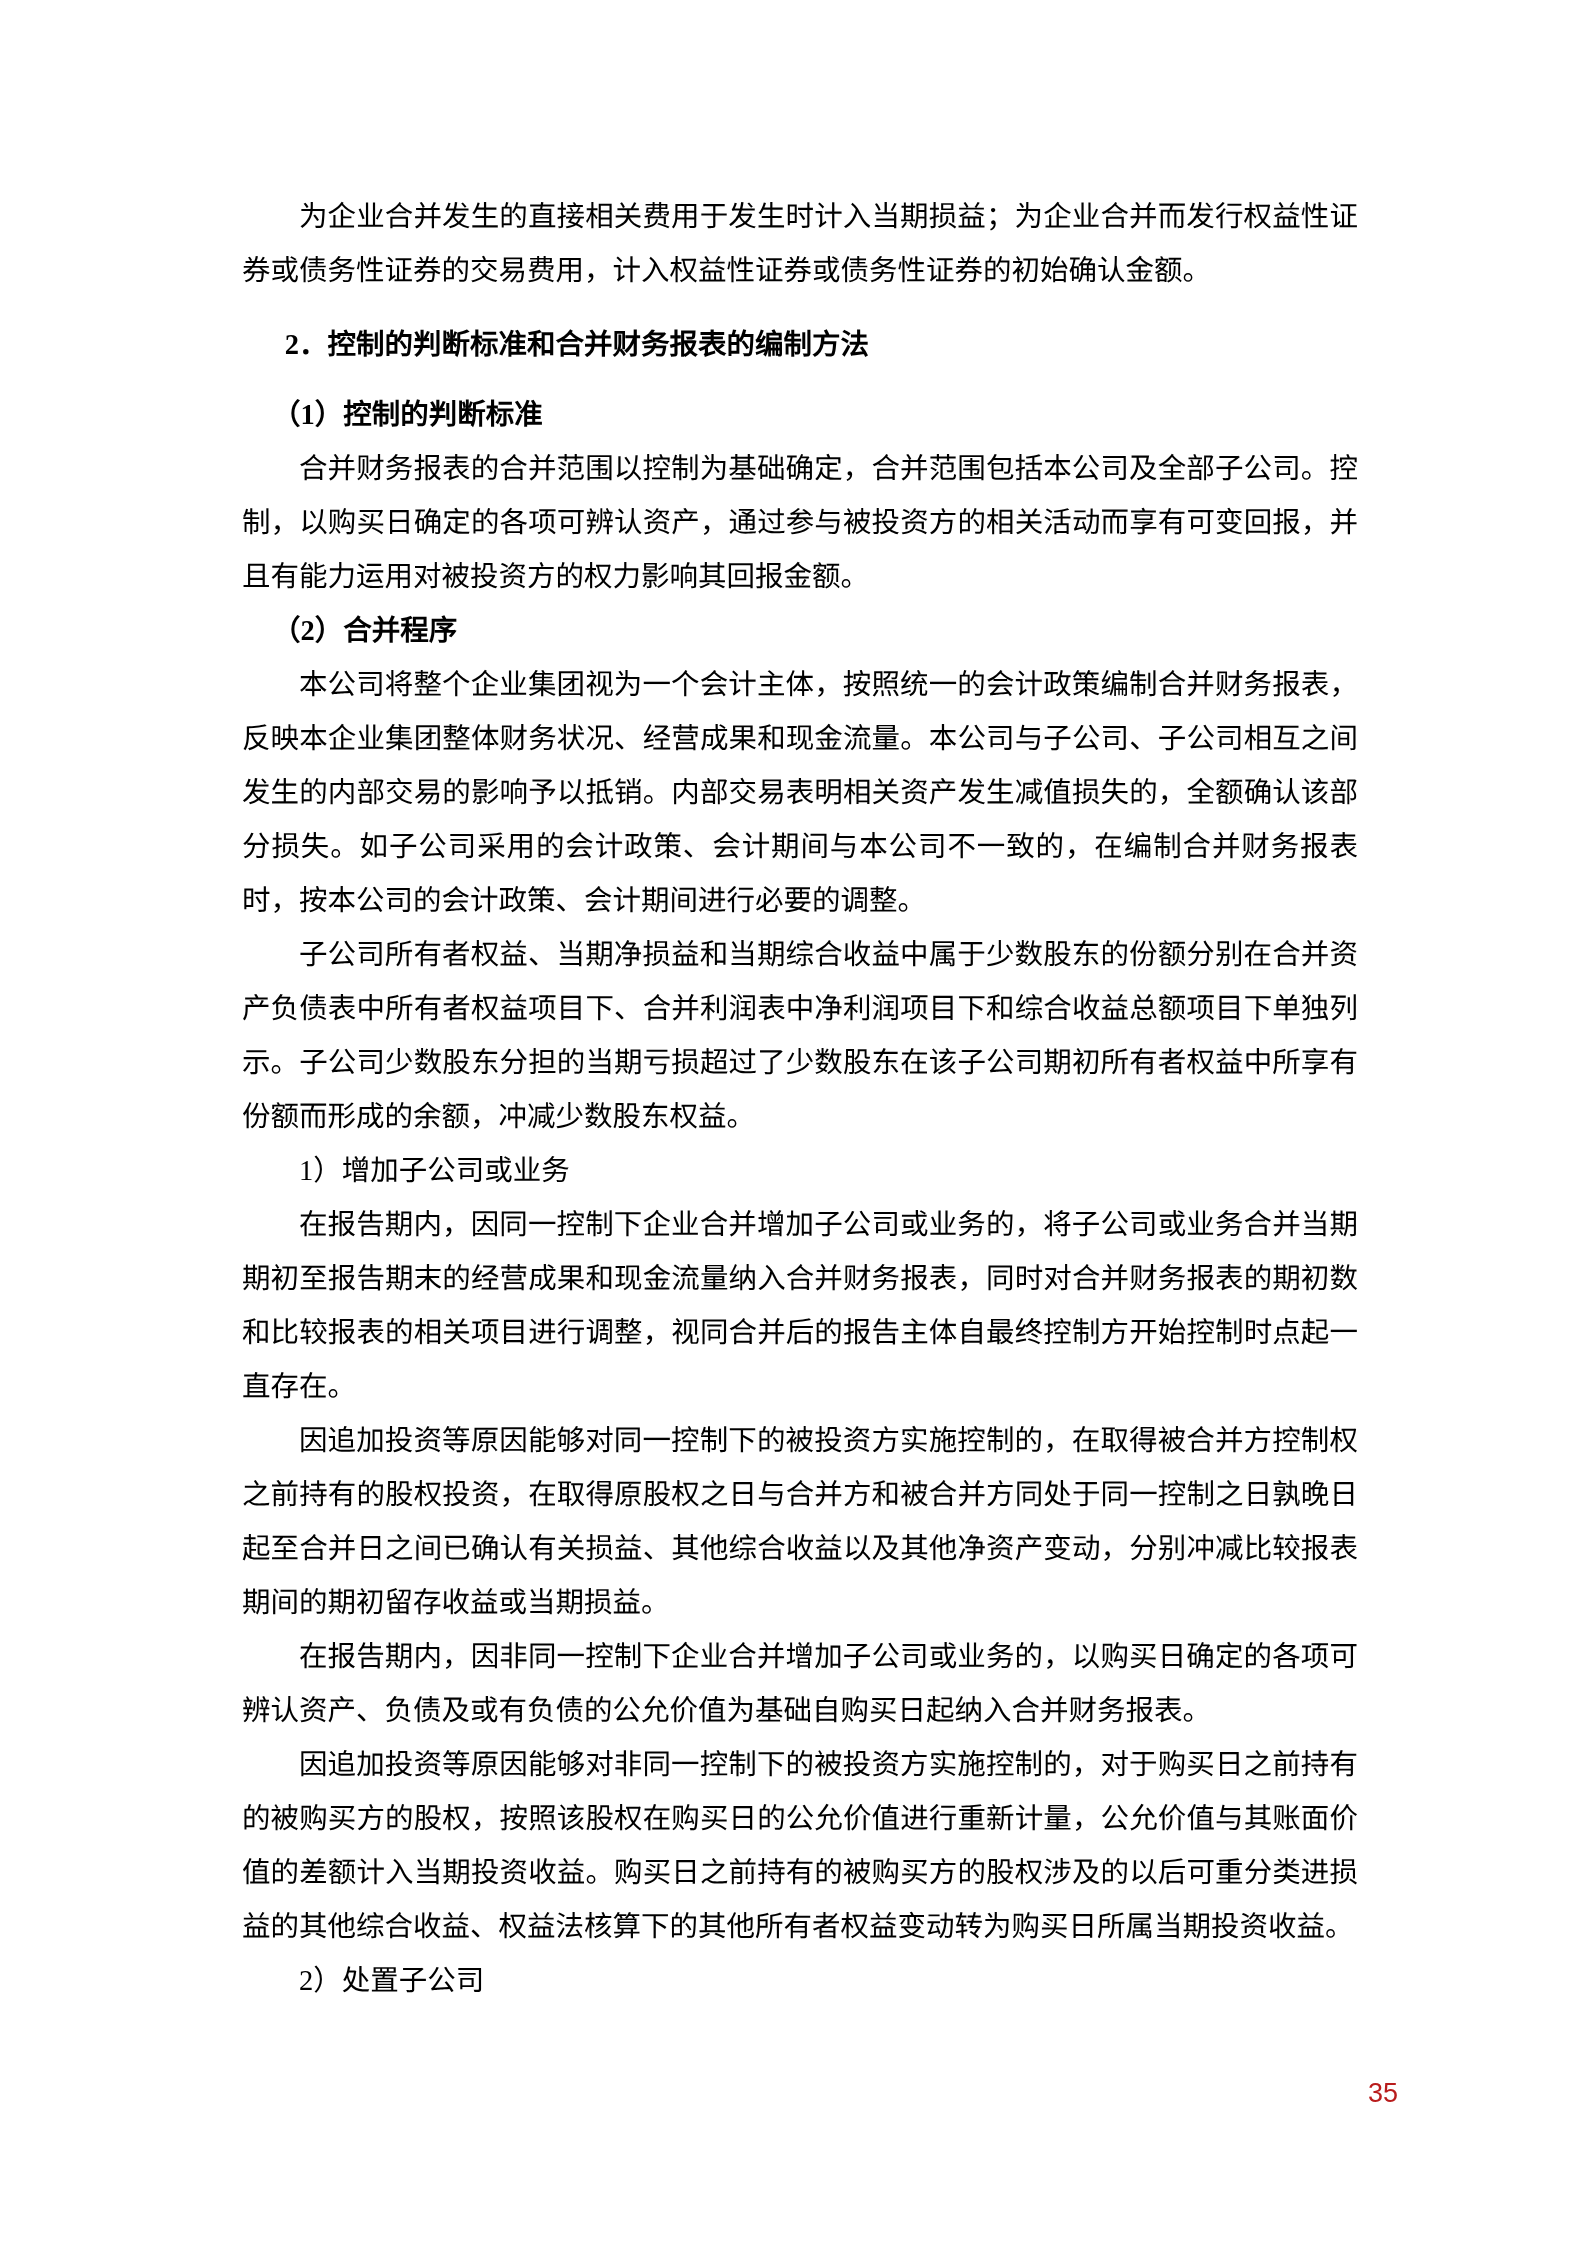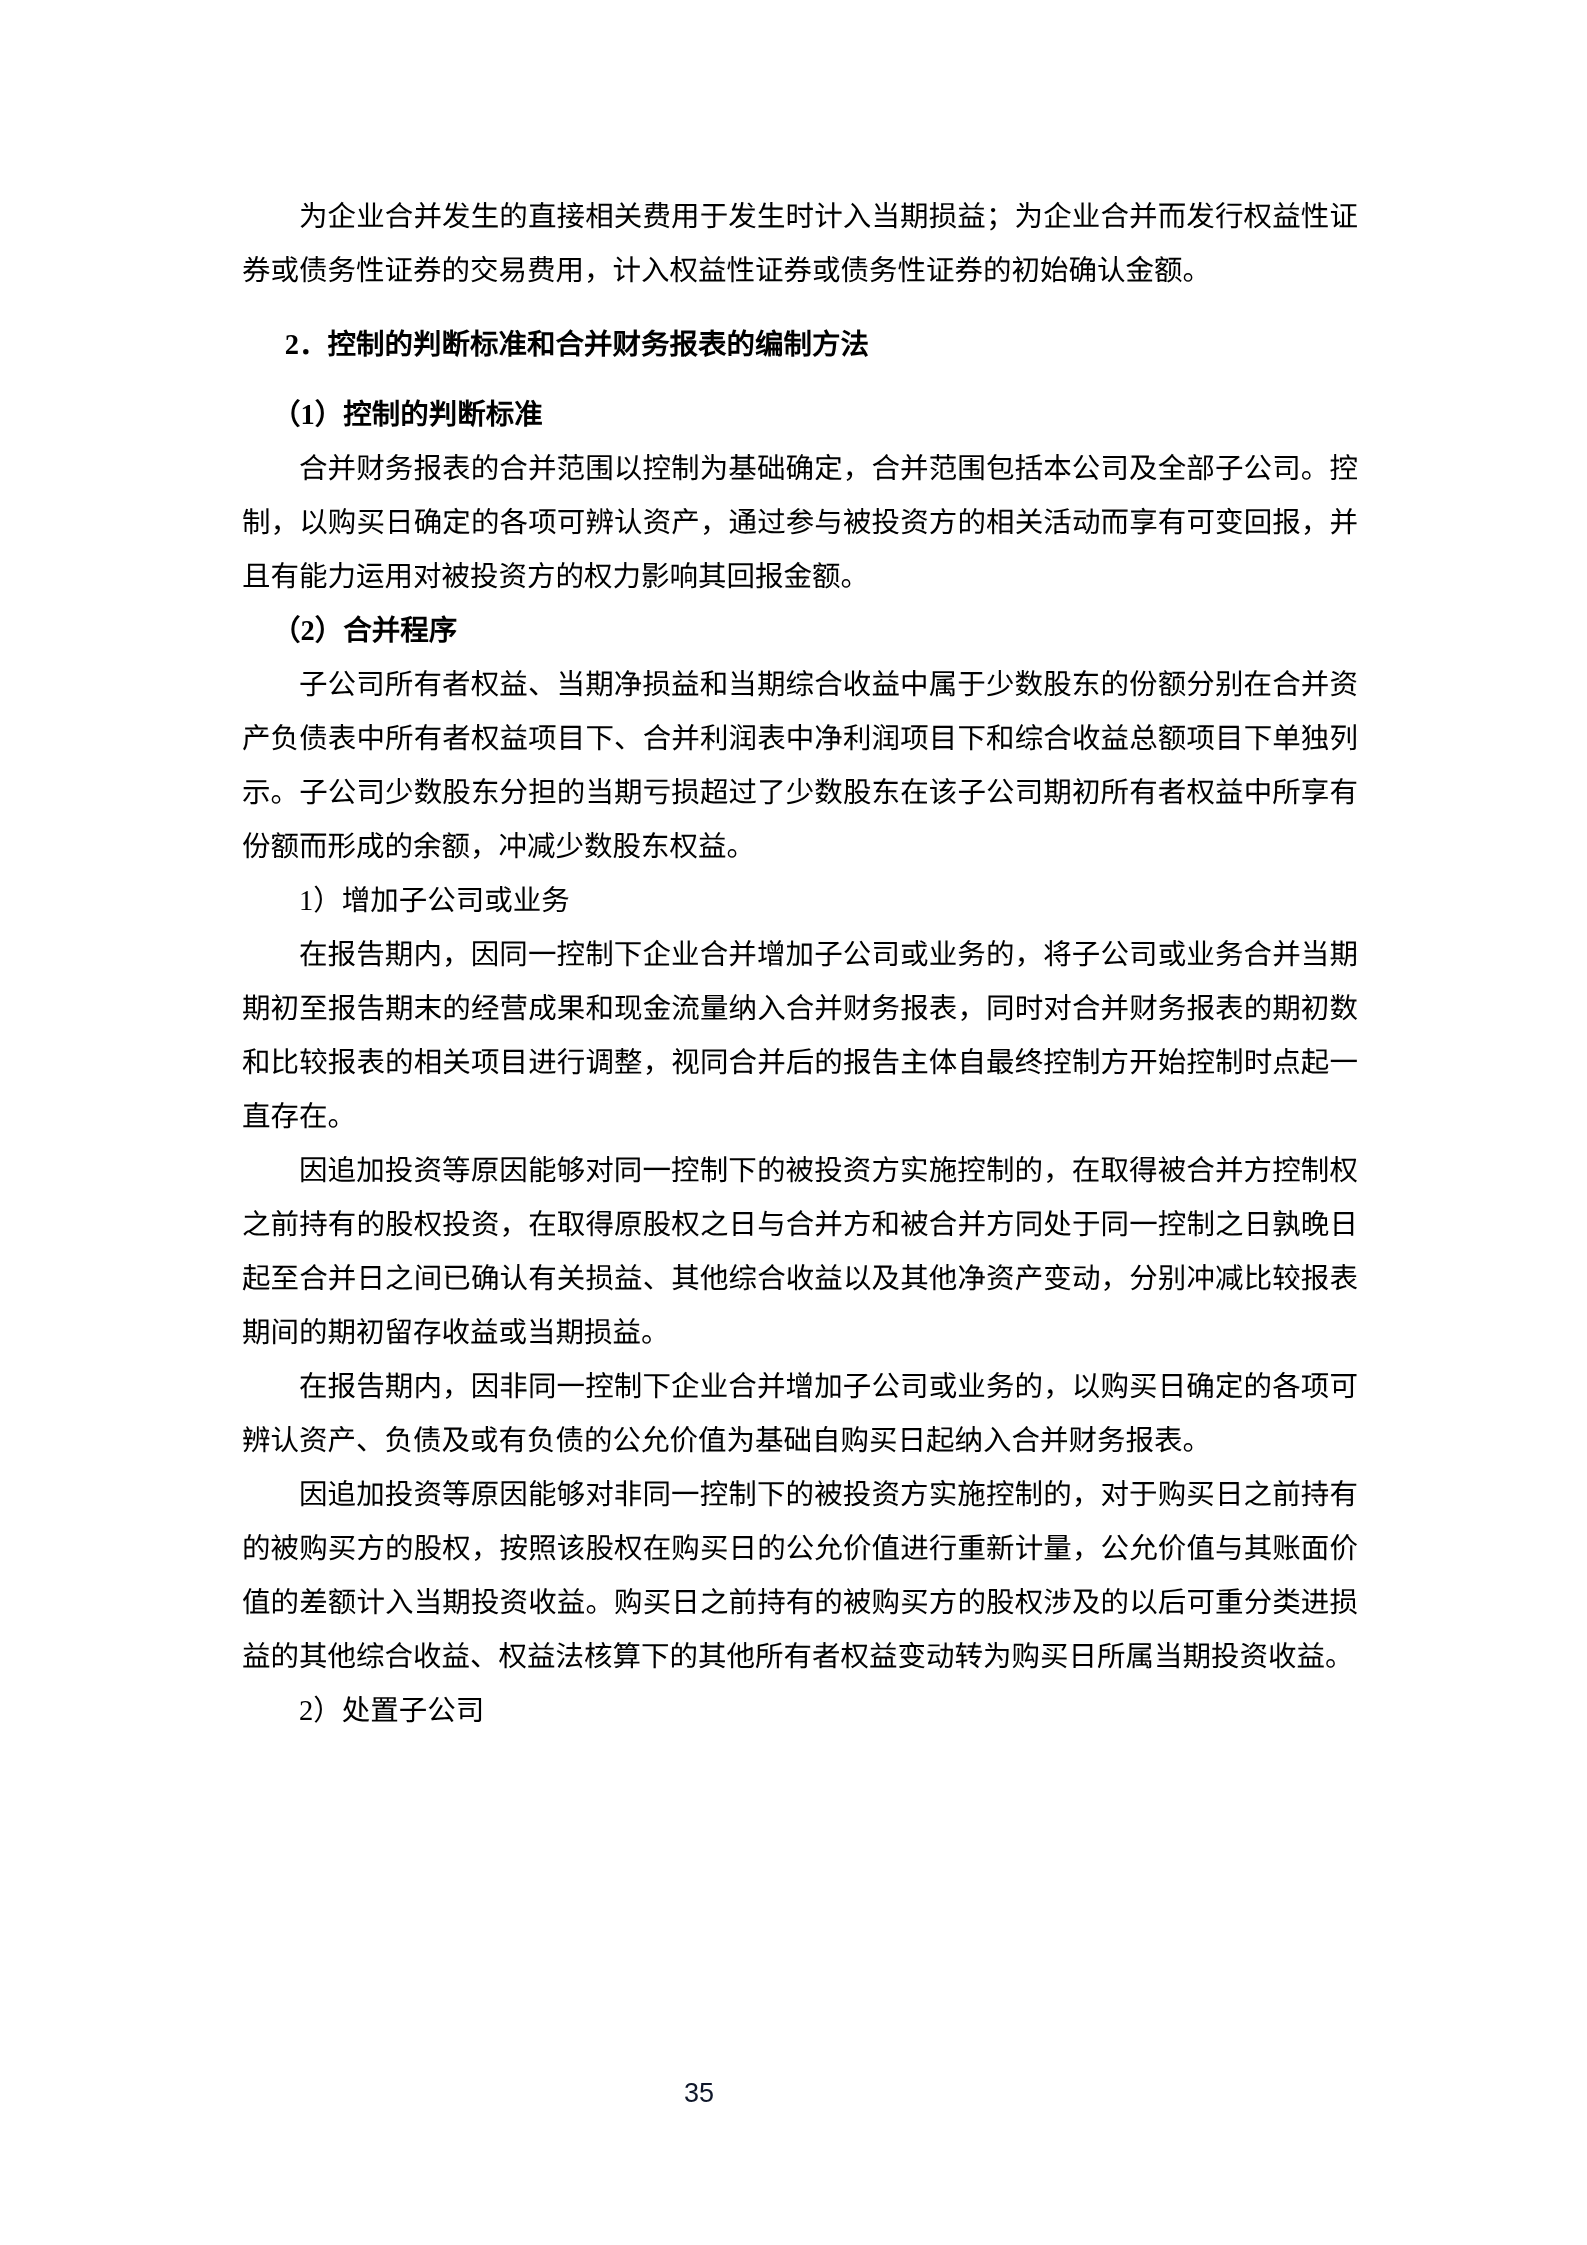--- a/index.html
+++ b/index.html
@@ -45,36 +45,37 @@
   }
   .h-sub {
     font-weight: bold;
     text-indent: 1.05em;
   }
   .page-number {
     position: absolute;
     left: 0;
     right: 8px;
     top: 2078px;
-    text-align: center;
+    text-align: right;
     font-family: "Liberation Sans", "DejaVu Sans", sans-serif;
     font-size: 27px;
-    color: #0f172a;
+    color: #b91c1c;
   }
 </style>
 </head>
 <body>
 
 <div class="page">
   <main class="content">
     <p class="para">为企业合并发生的直接相关费用于发生时计入当期损益；为企业合并而发行权益性证券或债务性证券的交易费用，计入权益性证券或债务性证券的初始确认金额。</p>
     <p class="h-main">2．控制的判断标准和合并财务报表的编制方法</p>
     <p class="h-sub">（1）控制的判断标准</p>
     <p class="para">合并财务报表的合并范围以控制为基础确定，合并范围包括本公司及全部子公司。控制，以购买日确定的各项可辨认资产，通过参与被投资方的相关活动而享有可变回报，并且有能力运用对被投资方的权力影响其回报金额。</p>
     <p class="h-sub">（2）合并程序</p>
+    <p class="para">本公司将整个企业集团视为一个会计主体，按照统一的会计政策编制合并财务报表，反映本企业集团整体财务状况、经营成果和现金流量。本公司与子公司、子公司相互之间发生的内部交易的影响予以抵销。内部交易表明相关资产发生减值损失的，全额确认该部分损失。如子公司采用的会计政策、会计期间与本公司不一致的，在编制合并财务报表时，按本公司的会计政策、会计期间进行必要的调整。</p>
     <p class="para">子公司所有者权益、当期净损益和当期综合收益中属于少数股东的份额分别在合并资产负债表中所有者权益项目下、合并利润表中净利润项目下和综合收益总额项目下单独列示。子公司少数股东分担的当期亏损超过了少数股东在该子公司期初所有者权益中所享有份额而形成的余额，冲减少数股东权益。</p>
     <p class="sub-item">1）增加子公司或业务</p>
     <p class="para">在报告期内，因同一控制下企业合并增加子公司或业务的，将子公司或业务合并当期期初至报告期末的经营成果和现金流量纳入合并财务报表，同时对合并财务报表的期初数和比较报表的相关项目进行调整，视同合并后的报告主体自最终控制方开始控制时点起一直存在。</p>
     <p class="para">因追加投资等原因能够对同一控制下的被投资方实施控制的，在取得被合并方控制权之前持有的股权投资，在取得原股权之日与合并方和被合并方同处于同一控制之日孰晚日起至合并日之间已确认有关损益、其他综合收益以及其他净资产变动，分别冲减比较报表期间的期初留存收益或当期损益。</p>
     <p class="para">在报告期内，因非同一控制下企业合并增加子公司或业务的，以购买日确定的各项可辨认资产、负债及或有负债的公允价值为基础自购买日起纳入合并财务报表。</p>
     <p class="para">因追加投资等原因能够对非同一控制下的被投资方实施控制的，对于购买日之前持有的被购买方的股权，按照该股权在购买日的公允价值进行重新计量，公允价值与其账面价值的差额计入当期投资收益。购买日之前持有的被购买方的股权涉及的以后可重分类进损益的其他综合收益、权益法核算下的其他所有者权益变动转为购买日所属当期投资收益。</p>
     <p class="sub-item">2）处置子公司</p>
   </main>
 
   <div class="page-number">35</div>

